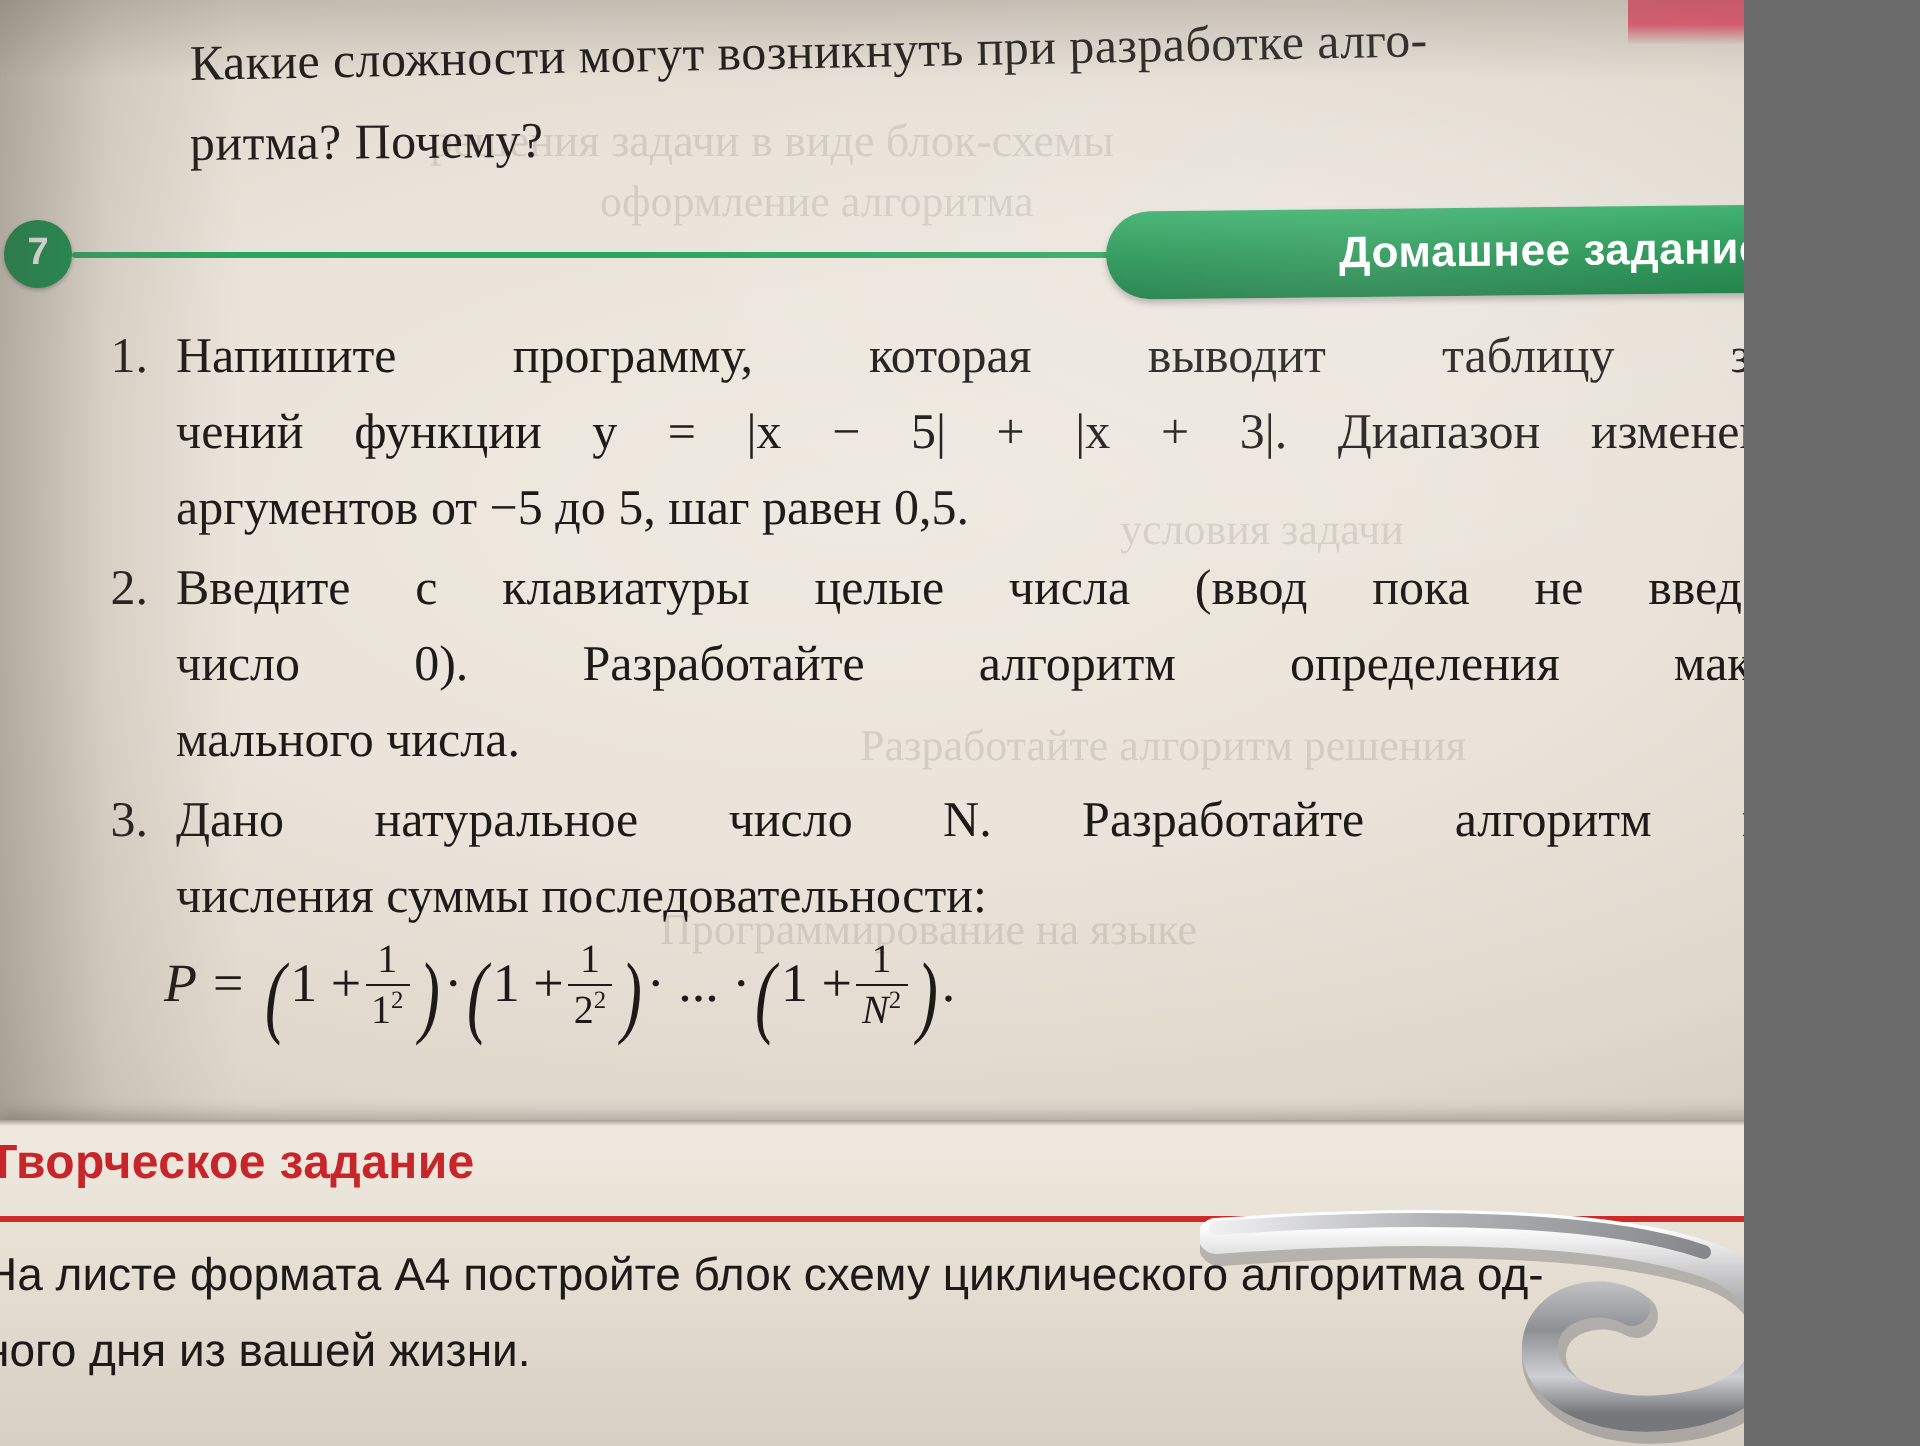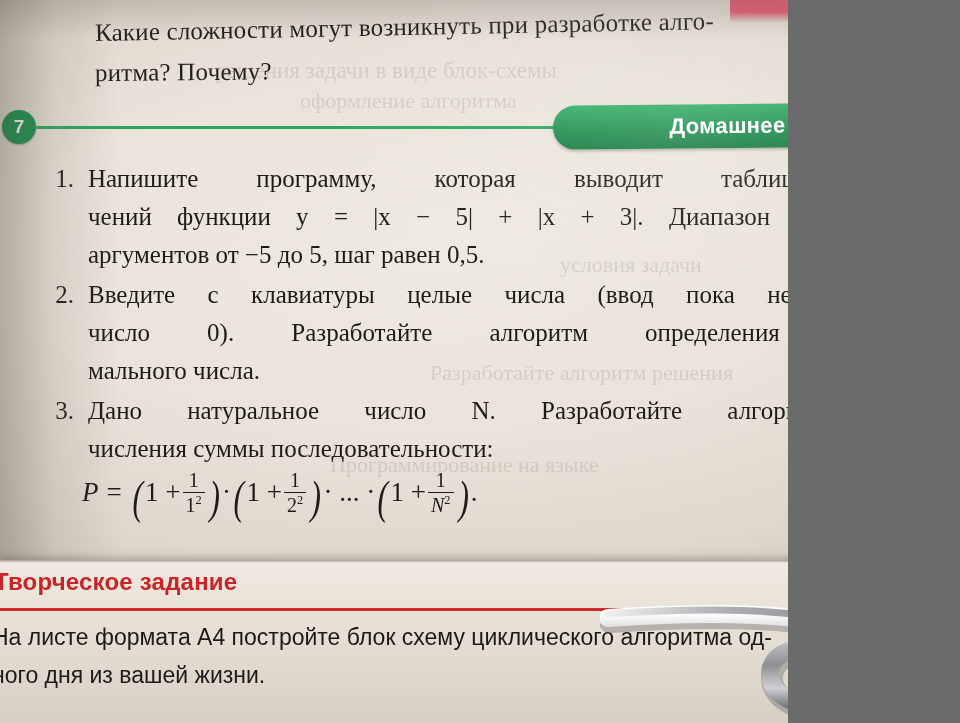--- a/index.html
+++ b/index.html
@@ -2,21 +2,21 @@
 <html><head>
 <meta charset="utf-8">
 <style>
   html, body {
     margin: 0;
     padding: 0;
     background: #6b6b6b;
   }
   #page {
     position: relative;
-    width: 788px;
+    width: 872px;
     height: 723px;
     overflow: hidden;
     background: #d8d4cc;
     font-family: "Liberation Serif", serif;
   }
 
   
   .paper {
     position: absolute;
     left: 0; top: 0;

